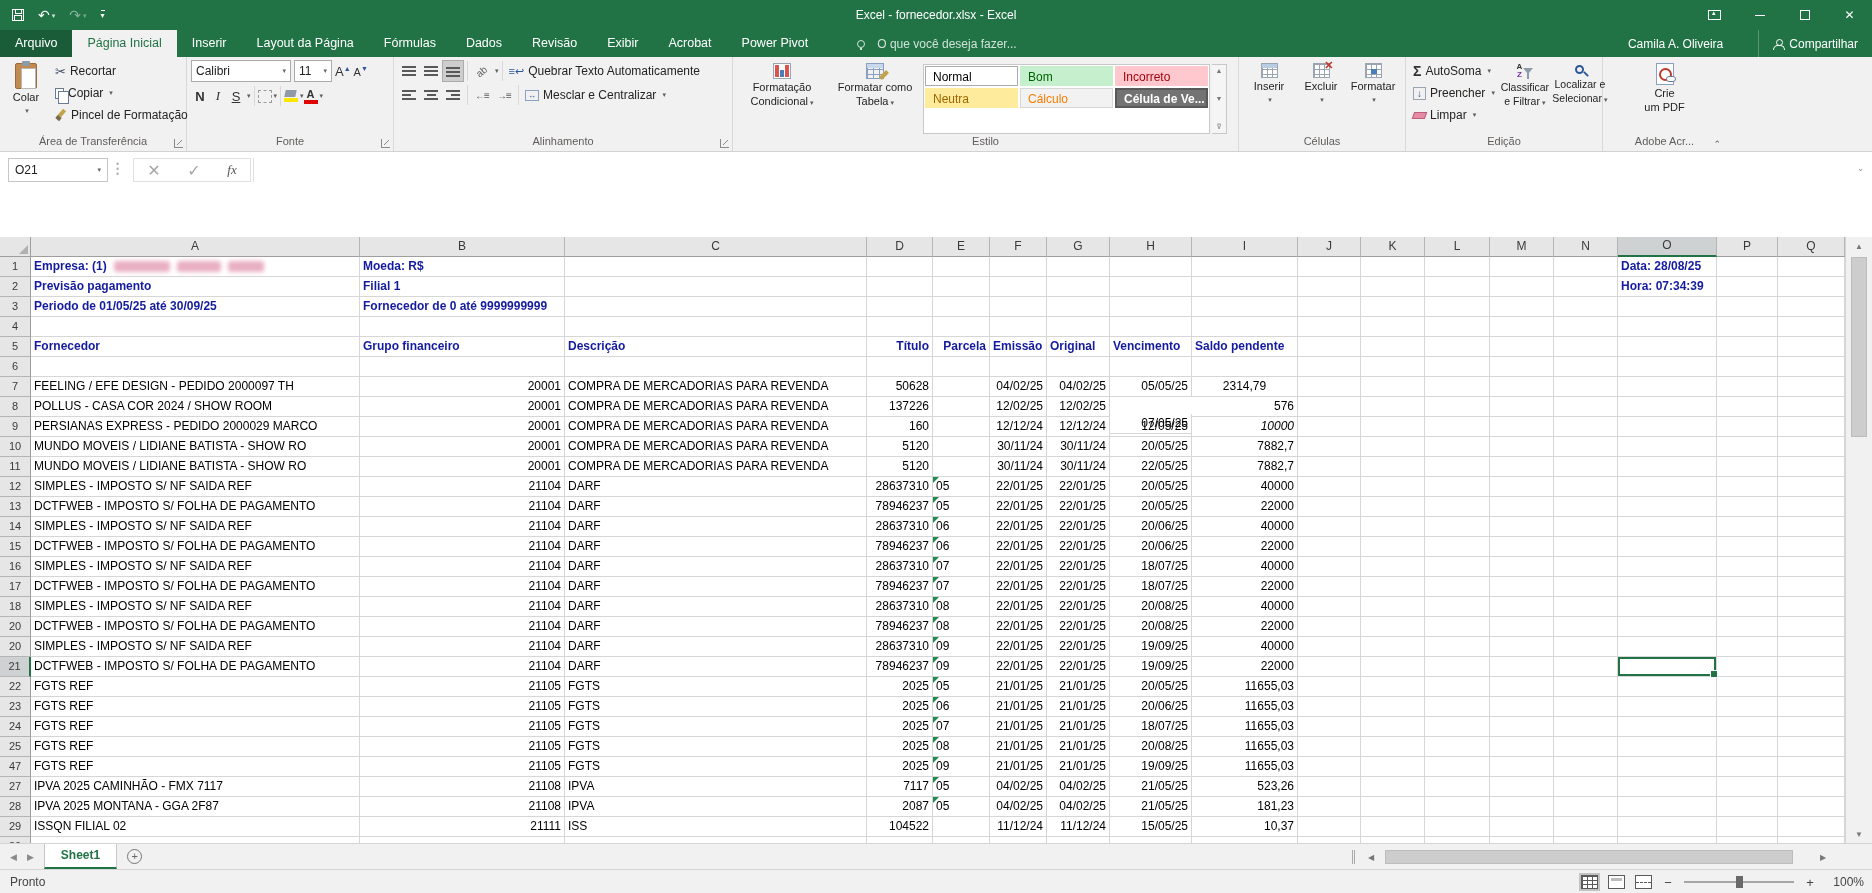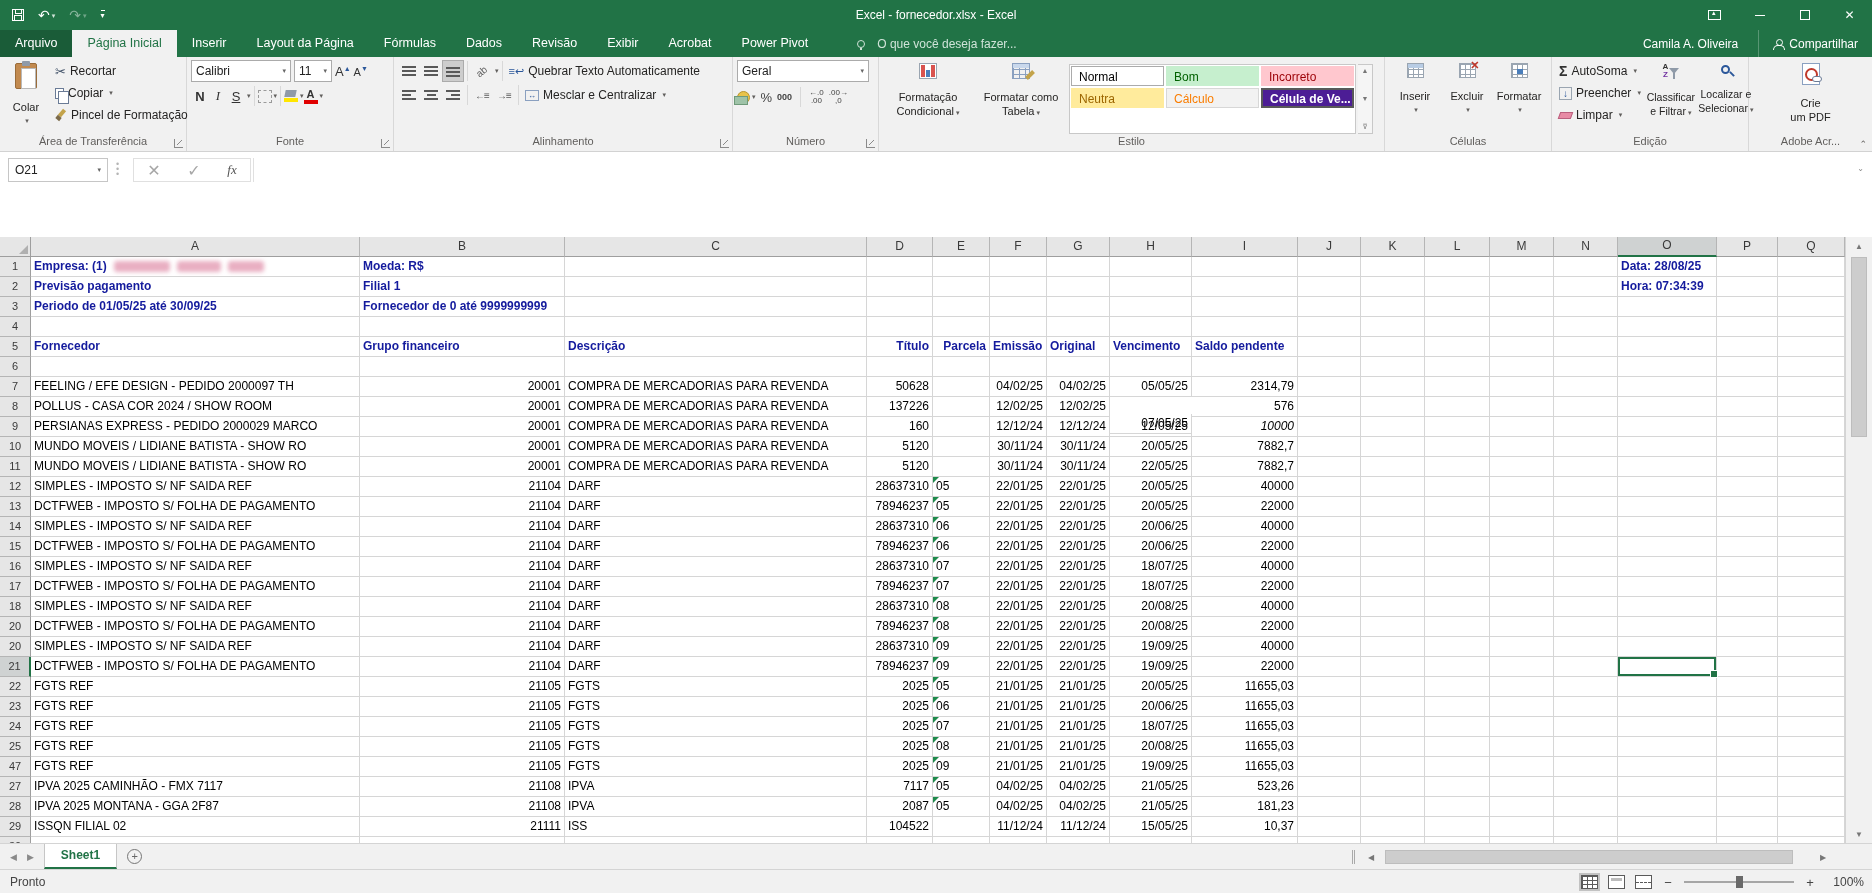--- a/index.html
+++ b/index.html
@@ -30,40 +30,40 @@
 
   
   .tabrow{position:absolute;left:0;top:30px;width:1872px;height:27px;background:var(--green);display:flex;align-items:stretch}
   .rtab{padding:0 15px;line-height:27px;font-size:12.5px;color:#fff;white-space:nowrap}
   .rtab.file{background:var(--green-dk)}
   .rtab.active{background:var(--ribbon);color:var(--green)}
   .search{display:flex;align-items:center;gap:12px;margin-left:34px;color:#cfe3d8;font-size:12px}
   .bulb{width:8px;height:8px;border:1px solid #cfe3d8;border-radius:50%;position:relative}
   .bulb:after{content:"";position:absolute;left:2px;bottom:-3px;width:2px;height:2px;background:#cfe3d8}
   .tabright{position:absolute;right:0;top:30px;height:27px;display:flex;align-items:center;color:#fff;font-size:12px}
-  .account-name{margin-right:20px}
+  .account-name{margin-right:35px}
   .sharebtn{display:flex;align-items:center;gap:6px;padding:0 14px;height:27px;border-left:1px solid rgba(255,255,255,.25)}
   .person{width:10px;height:10px;position:relative}
   .person:before{content:"";position:absolute;left:2.5px;top:0;width:5px;height:5px;border:1px solid #fff;border-radius:50%}
   .person:after{content:"";position:absolute;left:0;bottom:-1px;width:10px;height:4px;border:1px solid #fff;border-bottom:none;border-radius:5px 5px 0 0}
 
   
   .ribbon{position:absolute;left:0;top:57px;width:1872px;height:95px;background:var(--ribbon);border-bottom:1px solid #d2d2d2;display:flex}
   .rgroup{position:relative;height:100%;border-right:1px solid var(--bd);display:flex;flex-direction:column;flex:none}
   .gc{flex:1;padding:3px 4px 0 4px}
   .glabel{height:17px;text-align:center;font-size:11px;color:#605e5c;line-height:14px;white-space:nowrap}
   .launcher{position:absolute;right:3px;bottom:3px;width:9px;height:9px;border-left:1px solid #8a8a8a;border-bottom:1px solid #8a8a8a}
   .launcher:after{content:"";position:absolute;right:1px;top:1px;width:5px;height:5px;
     background:linear-gradient(135deg,transparent 45%,#8a8a8a 45%,#8a8a8a 55%,transparent 55%)}
   .row{display:flex;align-items:center}
   .sbtn{display:flex;align-items:center;gap:4px;font-size:12px;color:var(--txt);height:22px;padding:0 3px;white-space:nowrap}
   .dd{font-size:7px;color:#605e5c;margin-left:2px}
   .vdiv{width:1px;background:var(--bd);height:20px;margin:0 3px;flex:none}
   .bigbtn{display:flex;flex-direction:column;align-items:center;justify-content:flex-start;padding-top:3px;font-size:11px;color:var(--txt);text-align:center;line-height:14px;flex:none}
-  .bigbtn .bl{margin-top:11px;white-space:nowrap}
+  .bigbtn .bl{margin-top:1px;white-space:nowrap}
 
   
   .ic-clipboard{width:22px;height:26px;background:#c28a4f;border:1px solid #9a6c3a;border-radius:2px;position:relative;display:block}
   .ic-clipboard:before{content:"";position:absolute;left:6px;top:-3px;width:8px;height:5px;background:#8f9aa8;border-radius:1px}
   .ic-clipboard:after{content:"";position:absolute;left:5px;top:4px;width:13px;height:19px;background:#fff;border:1px solid #b9b9b9}
   .ic-cut{color:#44546a;font-size:13px}
   .ic-copy{width:9px;height:11px;border:1px solid #6a7b96;background:#fff;position:relative;display:inline-block}
   .ic-copy:after{content:"";position:absolute;left:2px;top:2px;width:9px;height:11px;border:1px solid #6a7b96;background:#fff}
   .ic-brush{width:12px;height:12px;position:relative;display:inline-block}
   .ic-brush:before{content:"";position:absolute;left:5px;top:0;width:4px;height:8px;background:#c3a34a;transform:rotate(40deg)}
@@ -396,41 +396,20 @@
             <span class="ic-merge">↔</span>
             <span>Mesclar e Centralizar</span>
             <span class="dd">▾</span>
           </span>
       </div>
     </div>
     <div class="glabel">Alinhamento</div>
     <span class="launcher"></span>
   </div>
 
-  <div class="rgroup" style="width:146px">
-    <div class="gc">
-      <div class="fsel" style="width:132px">
-          <span>Geral</span>
-          <span class="nb-dd">▾</span>
-        </div>
-      <div class="row" style="margin-top:5px;gap:5px">
-        <span style="display:flex;align-items:center">
-            <span class="ic-money"></span>
-            <span class="dd">▾</span>
-          </span>
-        <span class="pct">%</span>
-        <span class="th000">000</span>
-        <span class="vdiv"></span>
-        <span class="decbtn">←.0<br>.00</span>
-        <span class="decbtn">.00→<br>,0</span>
-      </div>
-    </div>
-    <div class="glabel">Número</div>
-    <span class="launcher"></span>
-  </div>
 
   <div class="rgroup" style="width:506px">
     <div class="gc" style="display:flex;gap:2px">
       <div class="bigbtn" style="width:90px">
         <span class="ic-cond">
             <i class="r"></i>
             <i class="b"></i>
             <i class="r"></i>
           </span>
         <span class="bl">Formatação</span>
@@ -440,21 +419,21 @@
         <span class="ic-table"></span>
         <span class="bl">Formatar como</span>
         <span><span>Tabela</span><span class="dd">▾</span></span>
       </div>
       <div id="chips" class="gallery">
           <div class="chip chip0" style="background: rgb(255, 255, 255); color: rgb(0, 0, 0);">Normal</div>
           <div class="chip chip1" style="background: rgb(198, 239, 206); color: rgb(0, 97, 0);">Bom</div>
           <div class="chip chip2" style="background: rgb(255, 199, 206); color: rgb(156, 0, 6);">Incorreto</div>
           <div class="chip chip3" style="background: rgb(255, 235, 156); color: rgb(156, 101, 0);">Neutra</div>
           <div class="chip chip4" style="background: rgb(242, 242, 242); color: rgb(250, 125, 0);">Cálculo</div>
-          <div class="chip chip5" style="background: #4c1d95; color: rgb(255, 255, 255);">Célula de Ve...</div>
+          <div class="chip chip5" style="background: #737373; color: rgb(255, 255, 255);">Célula de Ve...</div>
         </div>
       <div class="galscroll">
           <span>▲</span>
           <span>▼</span>
           <span>⊽</span>
         </div>
     </div>
     <div class="glabel">Estilo</div>
   </div>
 
@@ -691,21 +670,21 @@
       <div class="grow">
         <div class="rh">7</div>
         <div class="c" style="width: 329px;">FEELING / EFE DESIGN - PEDIDO 2000097 TH</div>
         <div class="c num" style="width: 205px;">20001</div>
         <div class="c" style="width: 302px;">COMPRA DE MERCADORIAS PARA REVENDA</div>
         <div class="c num" style="width: 66px;">50628</div>
         <div class="c" style="width: 57px;"></div>
         <div class="c num" style="width: 57px;">04/02/25</div>
         <div class="c num" style="width: 63px;">04/02/25</div>
         <div class="c num" style="width: 82px;">05/05/25</div>
-        <div class="c num" style="width: 106px;">2314,79</div>
+        <div class="c num" style="width: 106px; text-align: center;">2314,79</div>
         <div class="c" style="width: 63px;"></div>
         <div class="c" style="width: 64px;"></div>
         <div class="c" style="width: 65px;"></div>
         <div class="c" style="width: 64px;"></div>
         <div class="c" style="width: 64px;"></div>
         <div class="c" style="width: 99px;"></div>
         <div class="c" style="width: 61px;"></div>
         <div class="c" style="width: 67px;"></div>
       </div>
       <div class="grow">

